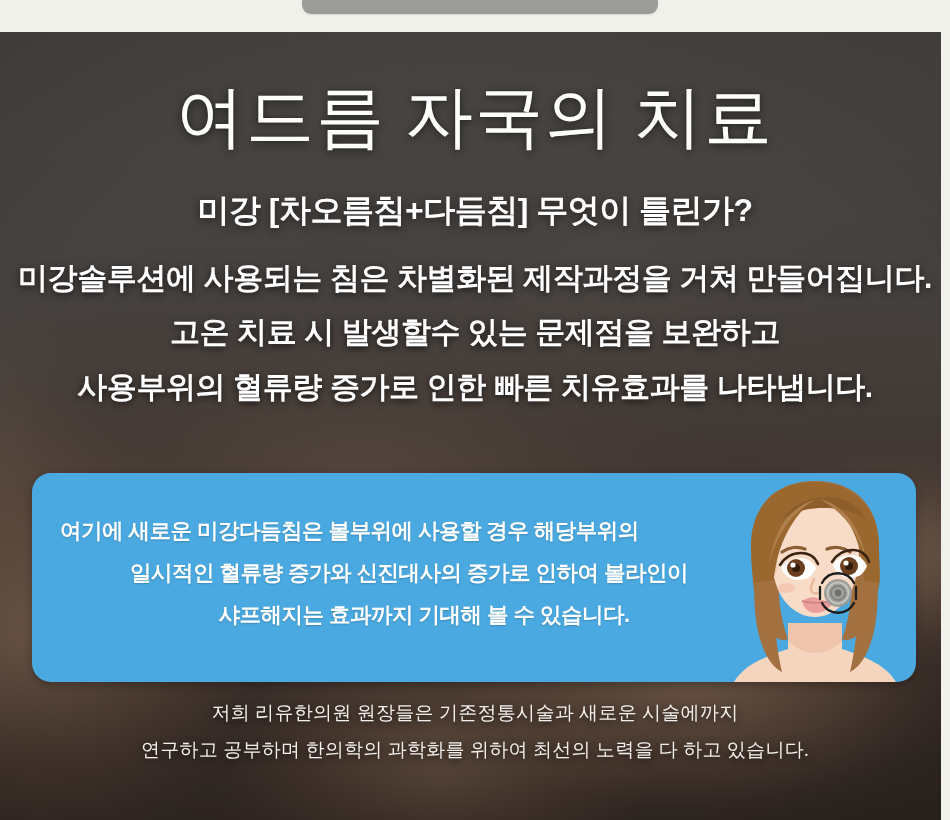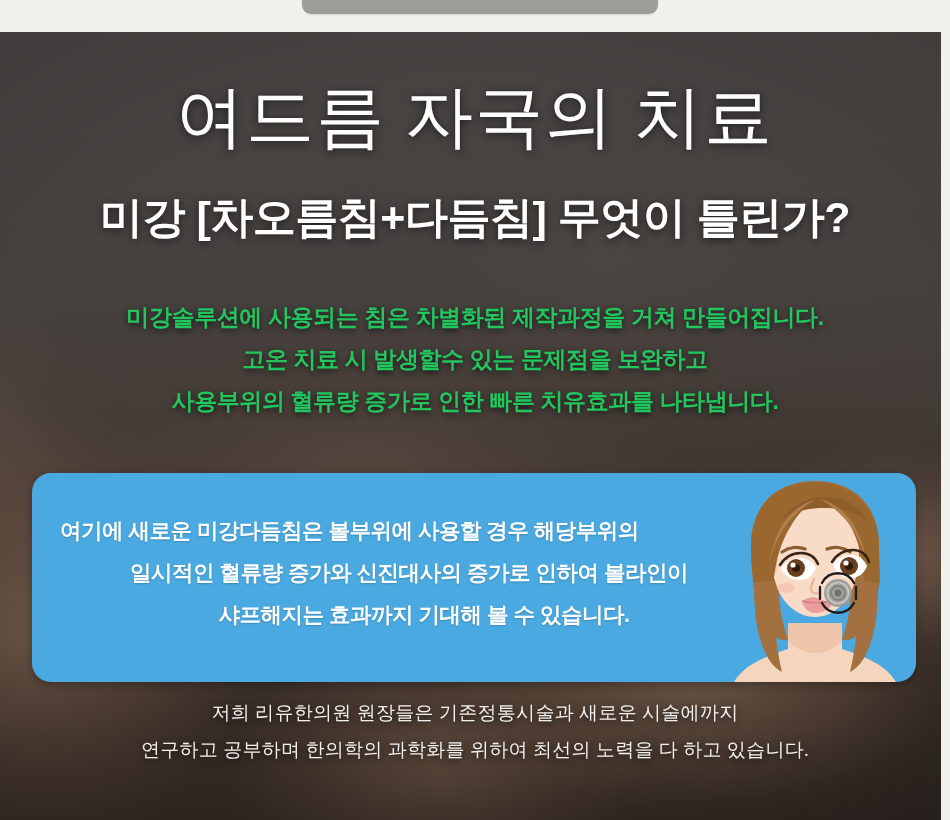--- a/index.html
+++ b/index.html
@@ -88,37 +88,37 @@
     line-height:1.1;
     letter-spacing:2px;
     color:#fdfdfb;
     text-shadow:0 2px 10px rgba(0,0,0,.55), 0 0 2px rgba(0,0,0,.35);
     white-space:nowrap;
   }
 
   .subhead{
     text-align:center;
     margin-top:34px;
-    font-size:43px;
+    font-size:32px;
     font-weight:700;
     letter-spacing:-0.5px;
     color:#ffffff;
     text-shadow:0 2px 8px rgba(0,0,0,.6);
     white-space:nowrap;
   }
 
   
   .body-copy{
     text-align:center;
-    margin-top:50px;
-    font-size:23px;
+    margin-top:18px;
+    font-size:30px;
     font-weight:600;
     line-height:1.82;
     letter-spacing:-0.4px;
-    color:#22c55e;
+    color:#ffffff;
     text-shadow:0 2px 7px rgba(0,0,0,.72);
   }
   .body-copy .ln{ display:block; white-space:nowrap; }
 
   
   .callout{
     position:absolute;
     left:32px; top:441px;           
     width:884px; height:209px;
     background:#4aa9e0;

